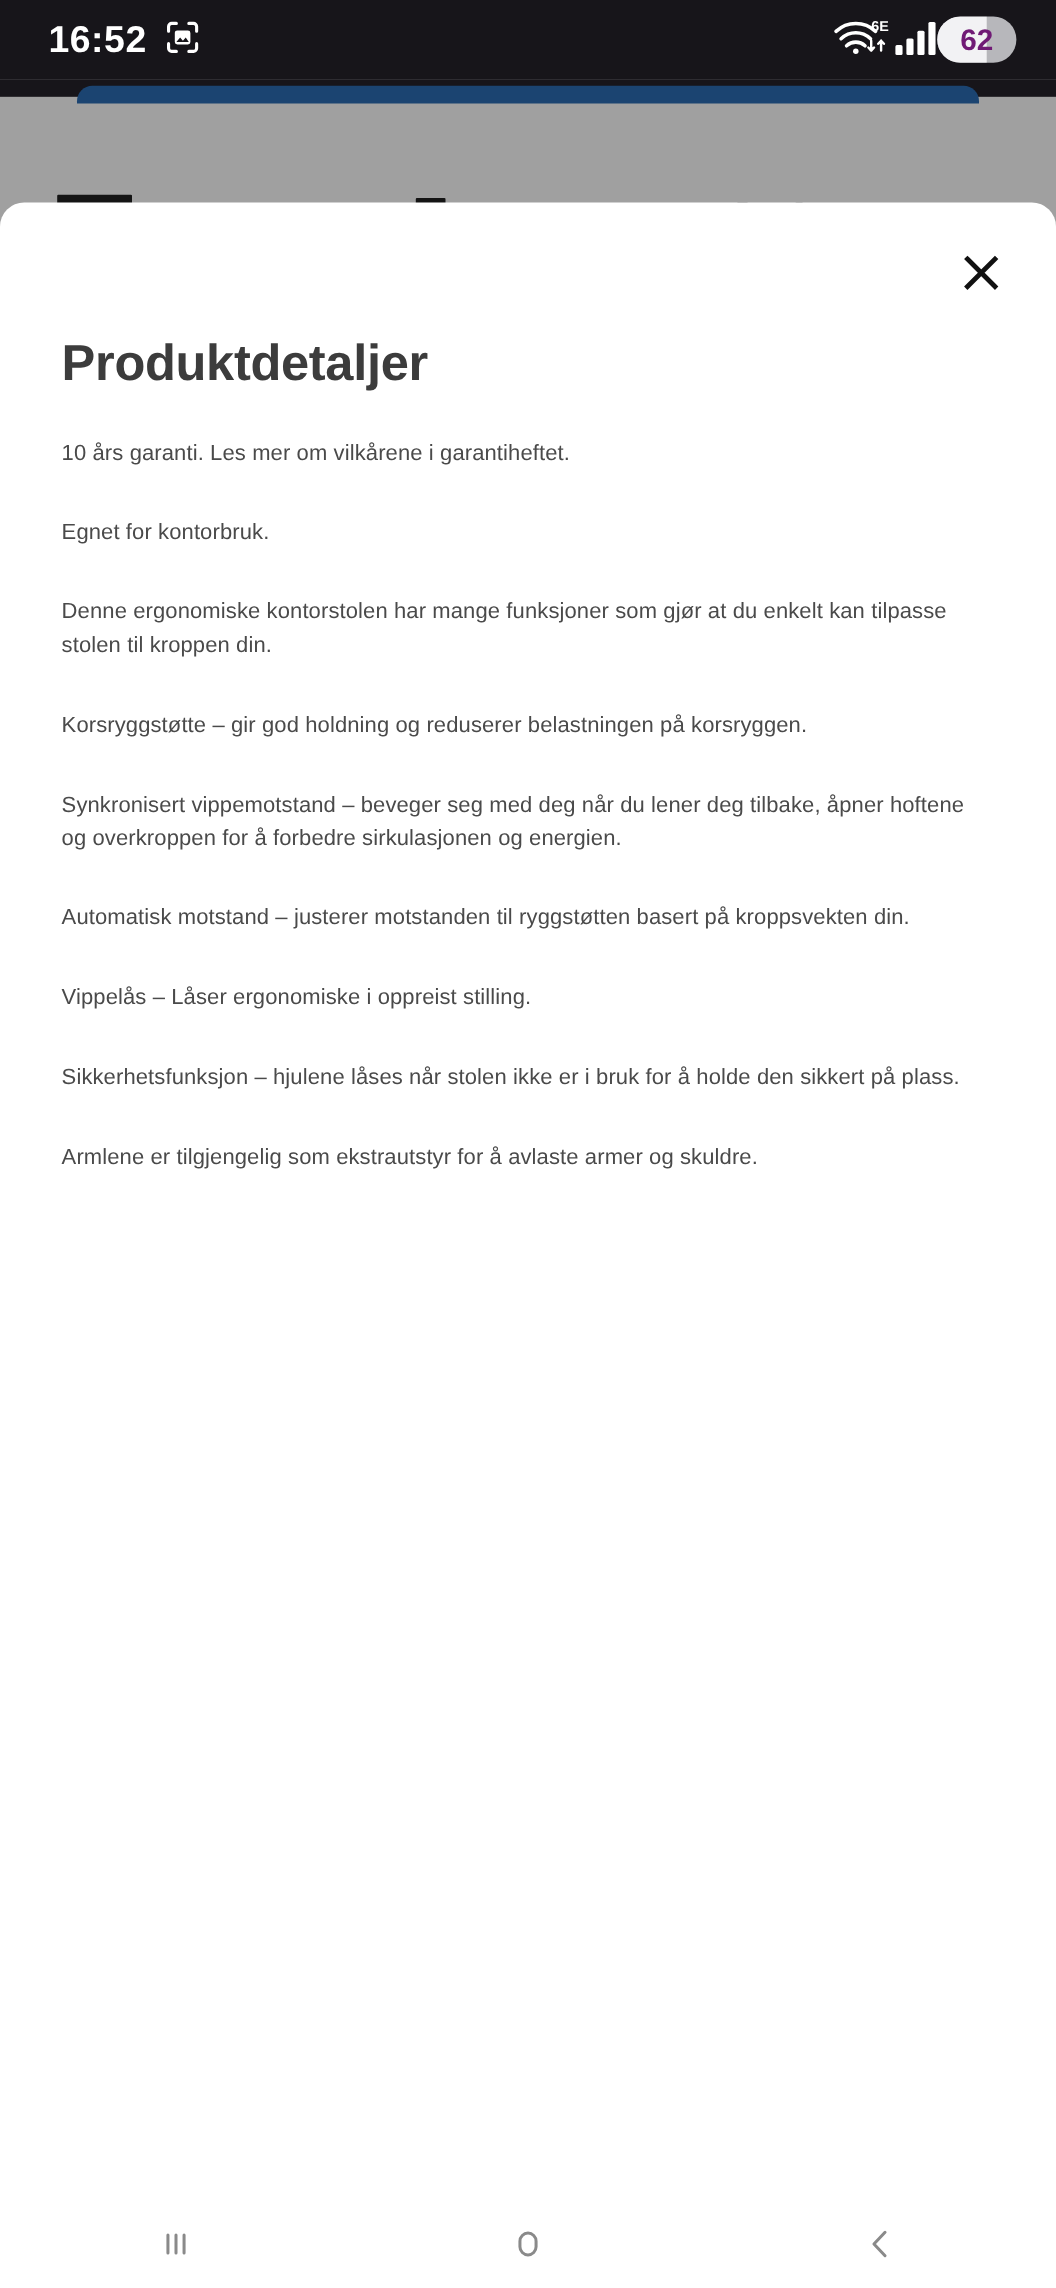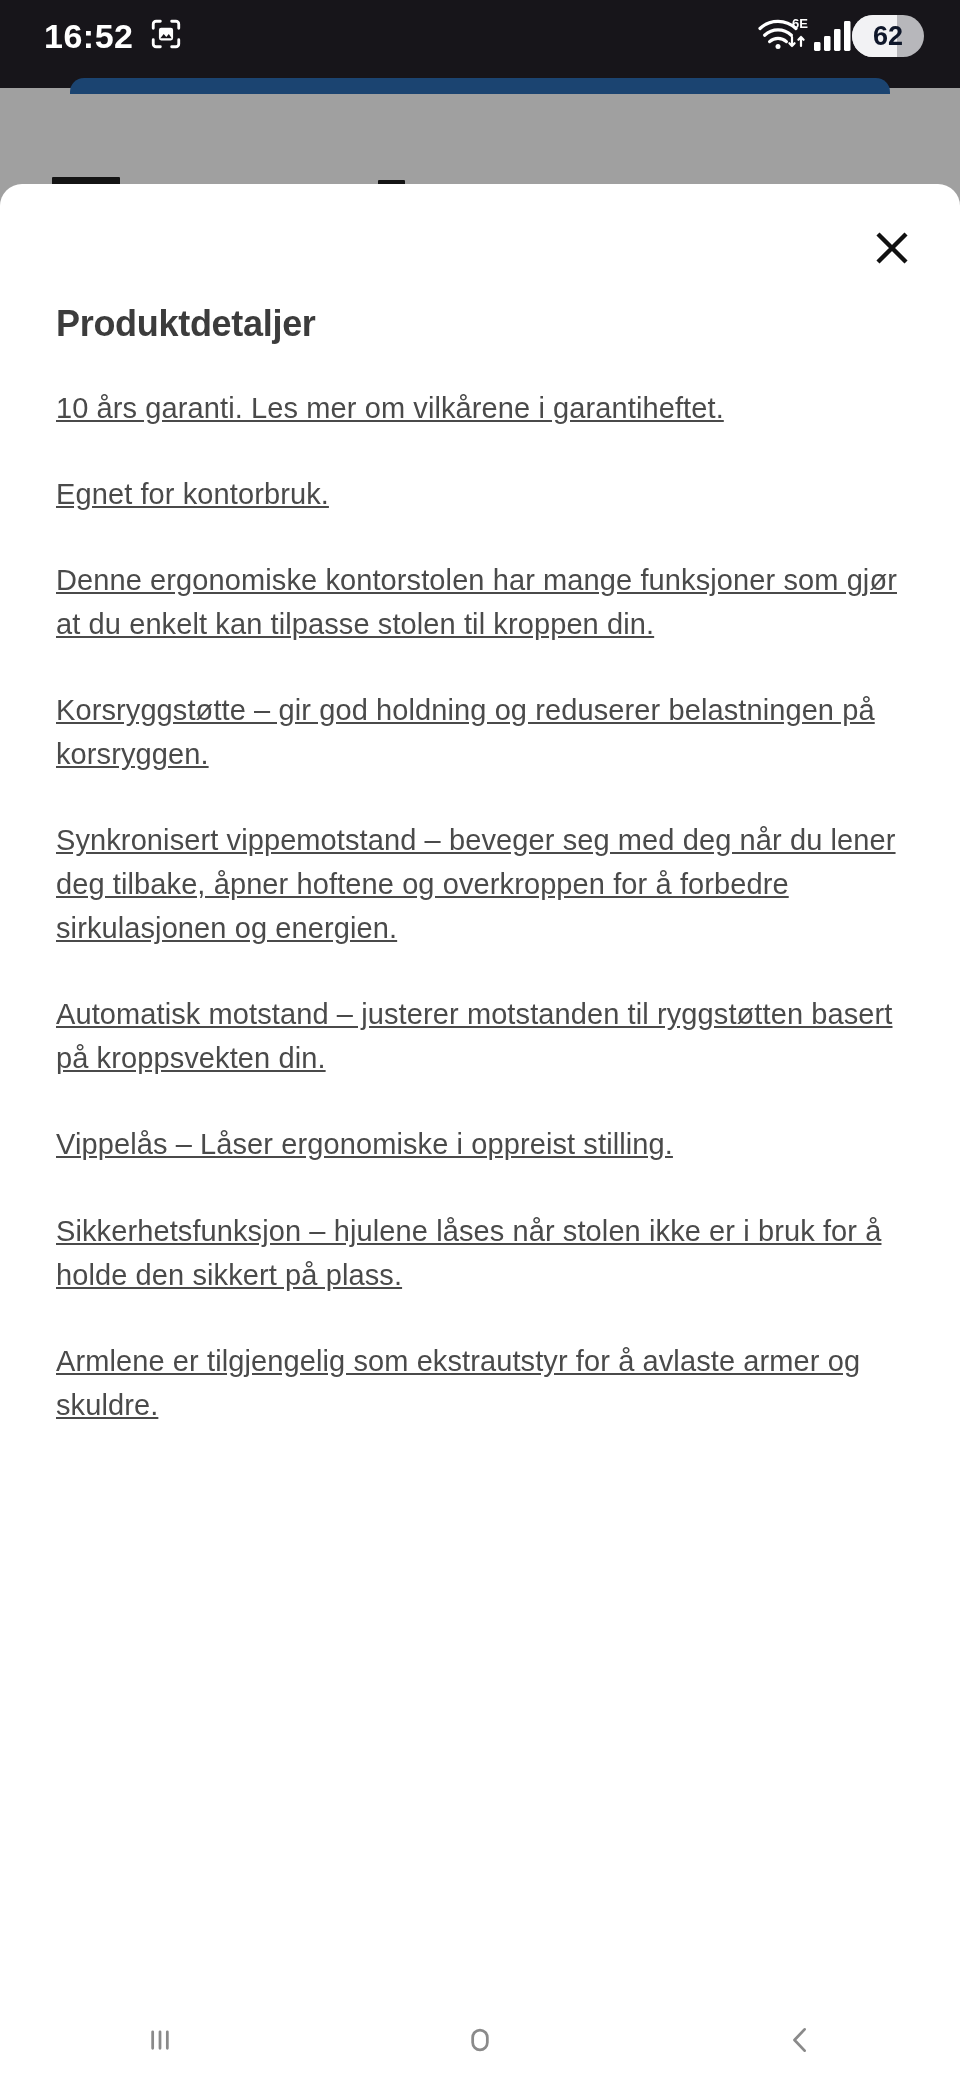--- a/index.html
+++ b/index.html
@@ -41,21 +41,21 @@
   .status-time {
     color: #ffffff;
     font-size: 34px;
     font-weight: bold;
     letter-spacing: 0.5px;
     line-height: 1;
   }
   .shot-icon { display: block; }
   .status-right {
     display: flex;
-    align-items: flex-end;
+    align-items: center;
   }
   .wifi-wrap { display: block; position: relative; }
   .signal-icon { display: block; }
   .battery-pill {
     position: relative;
     width: 72px;
     height: 42px;
     border-radius: 21px;
     background: #b7b7bb;
     overflow: hidden;
@@ -64,21 +64,21 @@
     justify-content: center;
   }
   .battery-fill {
     position: absolute;
     left: 0; top: 0; bottom: 0;
     width: 62%;
     background: #f2f2f4;
   }
   .battery-text {
     position: relative;
-    color: #0f172a;
+    color: #701a75;
     font-size: 27px;
     font-weight: bold;
     line-height: 1;
     z-index: 2;
   }
 
   
   .page-behind {
     position: absolute;
     top: 72px; left: 0;
@@ -137,37 +137,36 @@
     height: 72px;
     display: flex;
     align-items: center;
     justify-content: center;
     background: transparent;
     border: none;
     cursor: pointer;
   }
   .sheet-title {
     margin: 0 0 0 56px;
-    font-size: 36px;
+    font-size: 46px;
     font-weight: bold;
     color: #3c3c3c;
     letter-spacing: -0.3px;
     line-height: 1.1;
   }
   .sheet-body {
     padding: 42px 56px 0 56px;
   }
   .para {
-    font-size: 29px;
+    font-size: 20px;
     line-height: 1.52;
     color: #4a4a4a;
     margin-bottom: 42px;
     letter-spacing: 0.1px;
     max-width: 845px;
-    text-decoration: underline;
   }
   .art-label {
     font-size: 24px;
     color: #6e6e6e;
     line-height: 1.4;
     margin-top: 12px;
     letter-spacing: 0.2px;
   }
 
   

